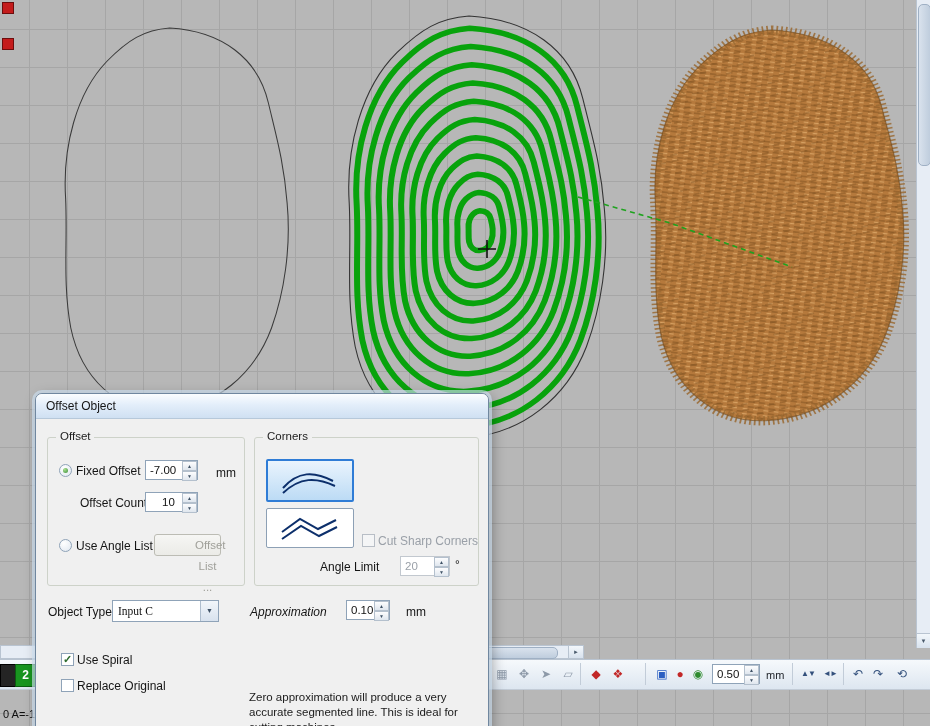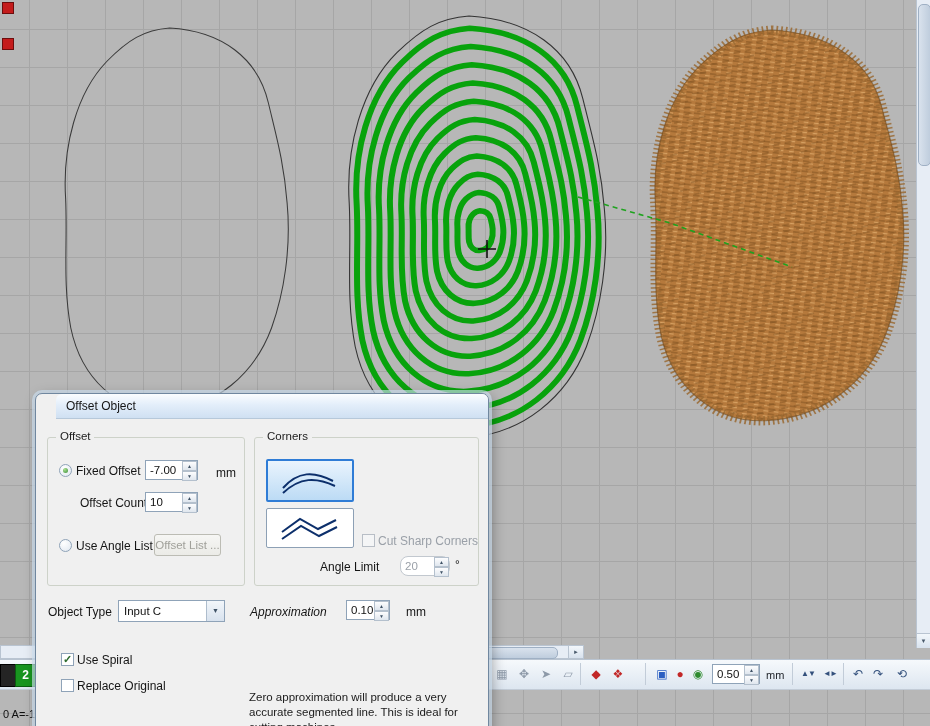--- a/index.html
+++ b/index.html
@@ -34,48 +34,48 @@
   
   .chip-black{position:absolute;left:0;top:664px;width:14px;height:21px;background:#242424;border:1px solid #000;z-index:7;}
   .chip-green{position:absolute;left:15px;top:664px;width:19px;height:21px;background:#18941f;border:1px solid #0a5c10;color:#fff;
     font-size:12px;font-weight:bold;text-align:center;line-height:21px;z-index:7;}
   .status-text{position:absolute;left:3px;top:708px;font-size:11px;color:#101010;z-index:7;white-space:nowrap;}
 
   
   .dialog{position:absolute;left:35px;top:393px;width:452px;height:346px;background:#f0f0f0;
     border:1px solid #70879f;border-radius:7px 7px 0 0;z-index:20;
     box-shadow:0 0 0 3px rgba(205,222,240,.65),3px 4px 14px rgba(0,0,0,.35);}
-  .dlg-title{height:24px;border-radius:6px 6px 0 0;background:linear-gradient(#fbfdff,#e3eefa 45%,#cfe0f2);border-bottom:1px solid #b6c8da;margin-left:20px;}
+  .dlg-title{height:24px;border-radius:6px 6px 0 0;background:linear-gradient(#fbfdff,#e3eefa 45%,#cfe0f2);border-bottom:1px solid #b6c8da;}
   .dlg-title span{font-size:12px;color:#161616;padding:5px 0 0 10px;display:inline-block;}
 
   .group{position:absolute;border:1px solid #cdd2c9;border-radius:3px;}
   .glabel{position:absolute;top:-8px;left:8px;background:#f0f0f0;padding:0 4px;font-size:11.5px;color:#1c1c1c;white-space:nowrap;}
 
   .lbl{position:absolute;font-size:12px;color:#151515;white-space:nowrap;}
   .lbl.gray{color:#9aa0a8;}
 
   .rb{position:absolute;width:13px;height:13px;border-radius:50%;box-sizing:border-box;
     background:radial-gradient(circle at 35% 30%,#fff,#e9eef4 70%,#d7dfe8);border:1px solid #8fa3b8;}
   .rb.sel::after{content:"";position:absolute;left:3px;top:3px;width:5px;height:5px;border-radius:50%;
     background:radial-gradient(circle at 35% 30%,#a8e08e,#3c8c3c);}
 
   .cb{position:absolute;width:13px;height:13px;background:#fff;border:1px solid #8fa3b8;box-sizing:border-box;
     font-size:11px;line-height:11px;text-align:center;color:#2d6b2d;font-weight:bold;}
   .cb.disabled{border-color:#b8bec6;background:#f4f5f6;}
 
   .spinfield{position:absolute;display:flex;background:#fff;border:1px solid #8fa3b8;height:20px;box-sizing:border-box;}
   .spinfield .val{flex:1;font-size:11.5px;padding:3px 0 0 4px;color:#111;overflow:hidden;}
-  .spinfield.disabled{border-color:#c2c8cf;border-radius:8px;}
+  .spinfield.disabled{border-color:#c2c8cf;}
   .spinfield.disabled .val{color:#9aa0a8;}
   .spin{width:15px;display:flex;flex-direction:column;}
   .spin .sb{flex:1;font-size:5px;line-height:8px;text-align:center;color:#3f5266;
     background:linear-gradient(#fdfdfe,#dfe6ee);border:1px solid #b4c0cd;}
 
   .btn{position:absolute;font-size:11.5px;text-align:center;border-radius:3px;box-sizing:border-box;}
-  .btn.disabled{background:linear-gradient(#f6f6f4,#ebebe7);border:1px solid #bcbcb4;color:#a0a09a;}
+  .btn.disabled{background:linear-gradient(#f6f6f4,#ebebe7);border:1px solid #bcbcb4;color:#a0a09a;padding-left:40px;}
 
   .combo{position:absolute;display:flex;height:22px;background:#fff;border:1px solid #8fa3b8;box-sizing:border-box;}
   .combo .cval{flex:1;font-size:11.5px;padding:4px 0 0 5px;color:#111;}
   .combo .carrow{width:17px;background:linear-gradient(#f2f6fa,#d8e2ee);border-left:1px solid #aebdcd;
     font-size:7px;text-align:center;line-height:20px;color:#3f5266;}
 
   .corner-btn{position:absolute;width:88px;height:43px;background:#fff;border:1px solid #8da0b5;border-radius:2px;
     display:flex;align-items:center;justify-content:center;box-sizing:border-box;}
   .corner-btn.selected{border:2px solid #2f7cd6;background:linear-gradient(#eaf4fd,#bcdbf5);}
 
@@ -191,21 +191,21 @@
       <div class="spinfield" style="left:97px;top:22px;width:53px;">
         <div class="val">-7.00</div>
         <div class="spin">
           <div class="sb">▲</div>
           <div class="sb">▼</div>
         </div>
       </div>
       <div class="lbl" style="left:168px;top:28px;">mm</div>
 
       <div class="lbl" style="left:32px;top:58px;">Offset Count</div>
-      <div class="spinfield" style="left:97px;top:54px;width:53px;">
+      <div class="spinfield" style="left:97px;top:54px;width:53px;padding-left:12px;">
         <div class="val">10</div>
         <div class="spin">
           <div class="sb">▲</div>
           <div class="sb">▼</div>
         </div>
       </div>
 
       <div class="rb" style="left:11px;top:101px;"></div>
       <div class="lbl" style="left:28px;top:101px;">Use Angle List</div>
       <div class="btn disabled" style="left:106px;top:96px;width:67px;height:22px;line-height:21px;">Offset List ...</div>
@@ -235,21 +235,21 @@
         <div class="val">20</div>
         <div class="spin">
           <div class="sb">▲</div>
           <div class="sb">▼</div>
         </div>
       </div>
       <div class="lbl" style="left:200px;top:120px;">°</div>
     </div>
 
     <div class="lbl" style="left:12px;top:211px;">Object Type</div>
-    <div class="combo" style="left:82px;top:206px;width:107px;">
+    <div class="combo" style="left:76px;top:206px;width:107px;font-family:Liberation Serif, serif;">
       <div class="cval">Input C</div>
       <div class="carrow">▼</div>
     </div>
 
     <div class="lbl" style="left:214px;top:211px;font-style:italic;">Approximation</div>
     <div class="spinfield" style="left:310px;top:206px;width:44px;">
       <div class="val">0.10</div>
       <div class="spin">
         <div class="sb">▲</div>
         <div class="sb">▼</div>

